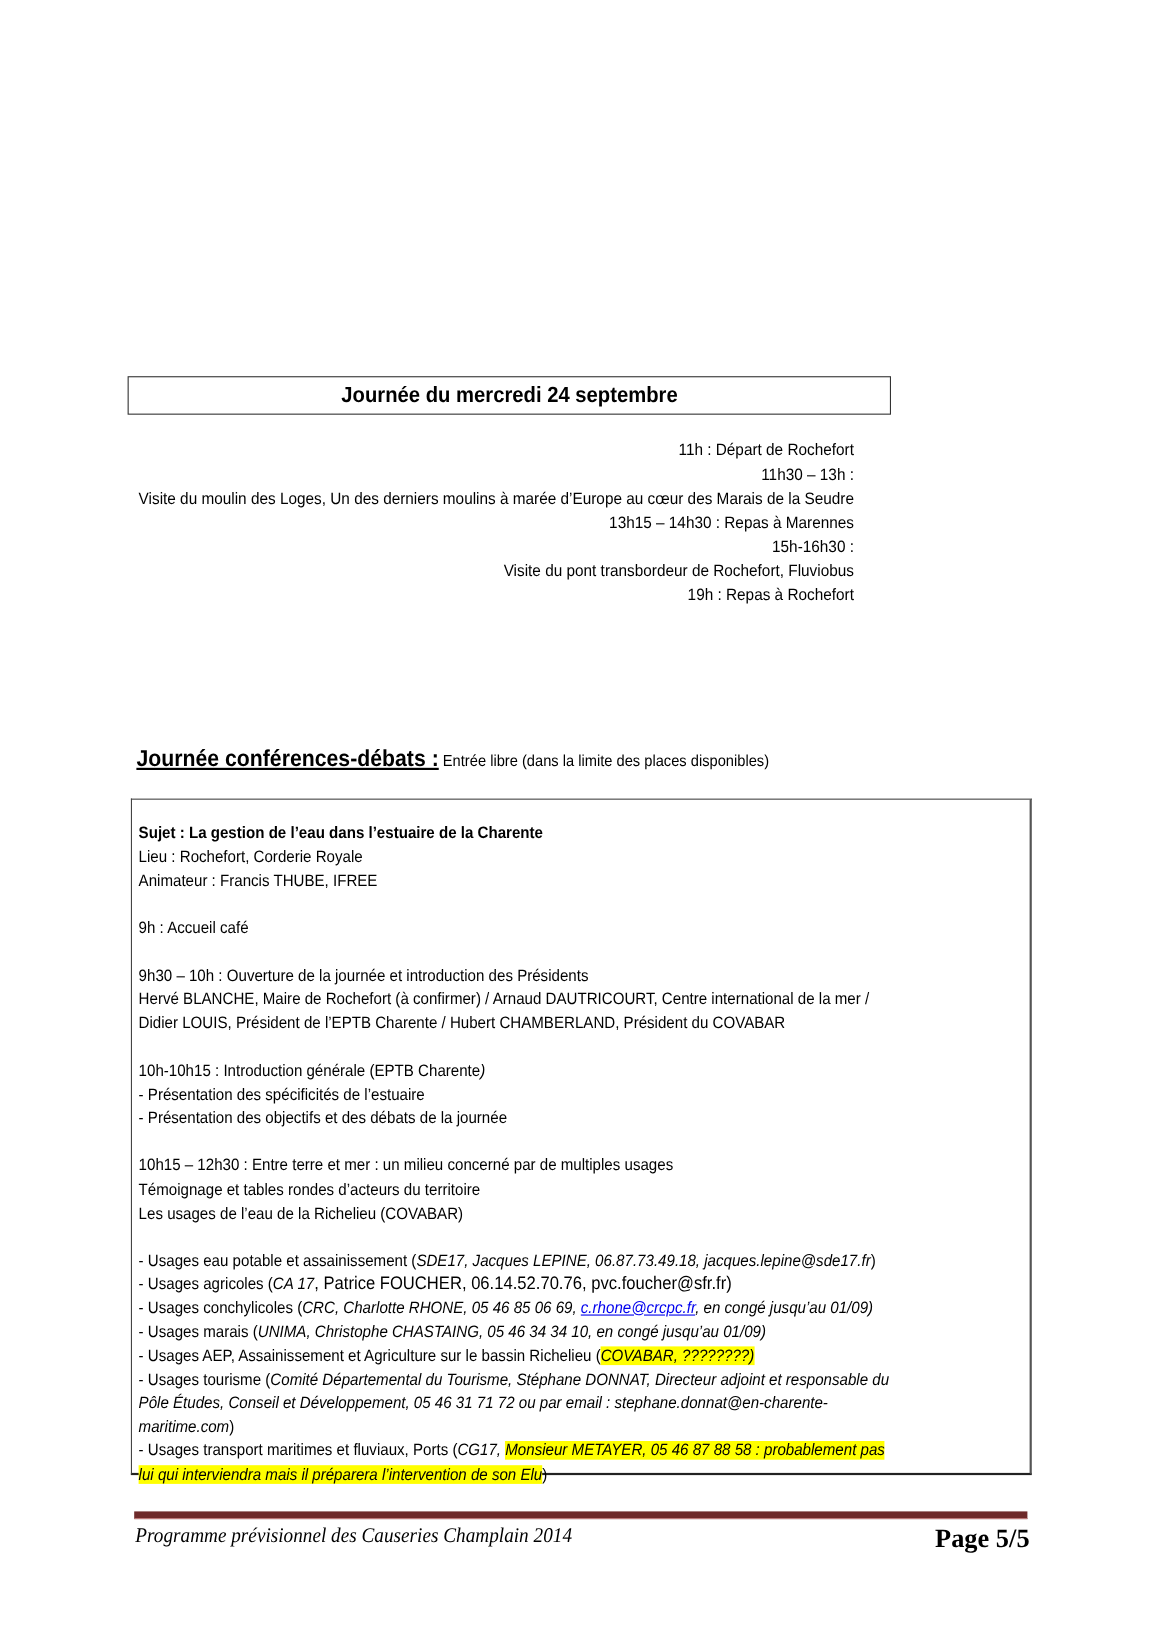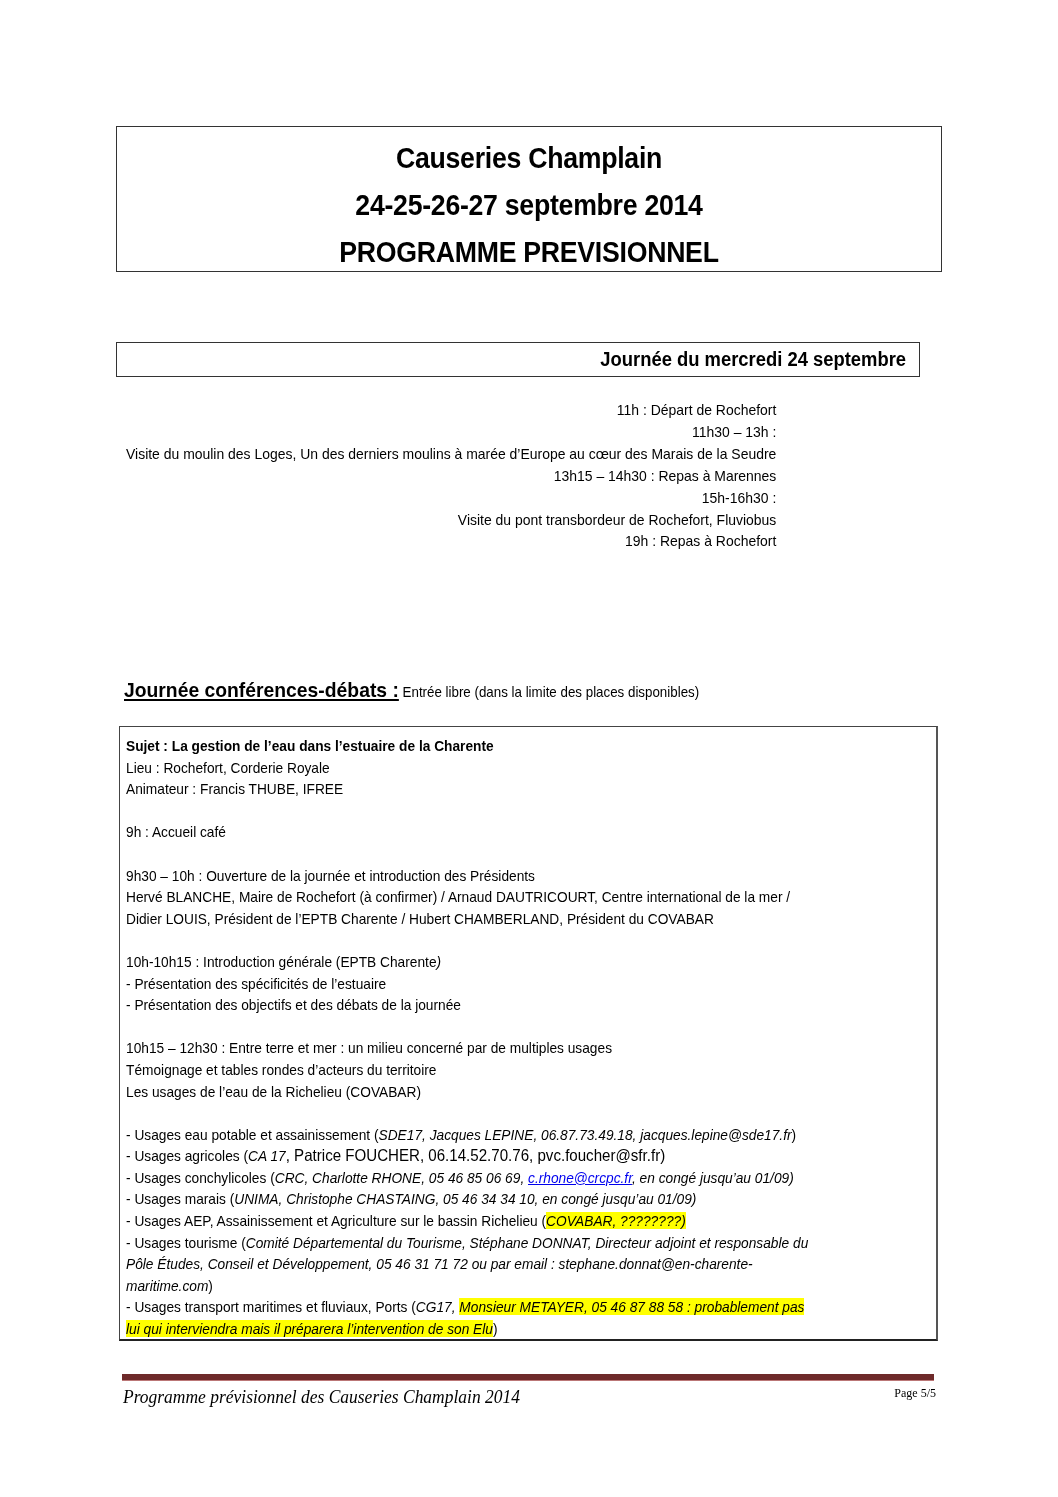--- a/index.html
+++ b/index.html
@@ -34,24 +34,24 @@
       font-size: 29px;
       line-height: 47px;
       letter-spacing: -0.3px;
       transform: scaleX(0.92);
     }
     .title-line:first-child { margin-top: 8px; }
 
     .day-box {
       position: absolute;
       left: 116px;
-      width: 804px;
+      width: 694px;
       border: 1px solid #333;
       box-sizing: border-box;
-      text-align: right;
+      text-align: center;
       font-weight: bold;
       font-size: 20px;
     }
     .day1 { top: 342px; height: 35px; line-height: 33px; }
     .day2 { top: 617px; height: 35px; line-height: 33px; }
     .day-box span { display: inline-block; transform: scaleX(0.92); }
 
     .schedule {
       position: absolute;
       left: 126px; top: 399px;
@@ -78,21 +78,21 @@
     }
 
     .content-box {
       position: absolute;
       left: 119px; top: 726px;
       width: 819px; height: 615px;
       border: 1px solid #444;
       border-right: 2px solid #555;
       border-bottom: 2px solid #222;
       box-sizing: border-box;
-      padding: 8px 6px;
+      padding: 20px 6px;
       font-size: 15px;
       line-height: 21.6px;
     }
     .content-box .ln {
       white-space: nowrap;
       transform-origin: left;
       transform: scaleX(0.915);
       min-height: 21.6px;
     }
     .content-box .b { font-weight: bold; }
@@ -115,34 +115,30 @@
       font-style: italic;
       font-size: 19px;
       white-space: nowrap;
       transform-origin: left;
       transform: scaleX(0.92);
     }
     .footer-right {
       position: absolute;
       right: 122px; top: 1386px;
       font-family: "Liberation Serif", serif;
-      font-size: 12px;
+      font-size: 24px;
       white-space: nowrap;
+      font-weight: bold;
     }
   </style>
 </head>
 <body>
 
 <div class="page">
 
-  <div class="title-box">
-    <div class="title-line">Causeries Champlain</div>
-    <div class="title-line">24-25-26-27 septembre 2014</div>
-    <div class="title-line">PROGRAMME PREVISIONNEL</div>
-  </div>
 
   <div class="day-box day1">
     <span>Journée du mercredi 24 septembre</span>
   </div>
 
   <div class="schedule">
     <div>11h : Départ de Rochefort</div>
     <div>11h30 – 13h :</div>
     <div>Visite du moulin des Loges, Un des derniers moulins à marée d’Europe au cœur des Marais de la Seudre</div>
     <div>13h15 – 14h30 : Repas à Marennes</div>

